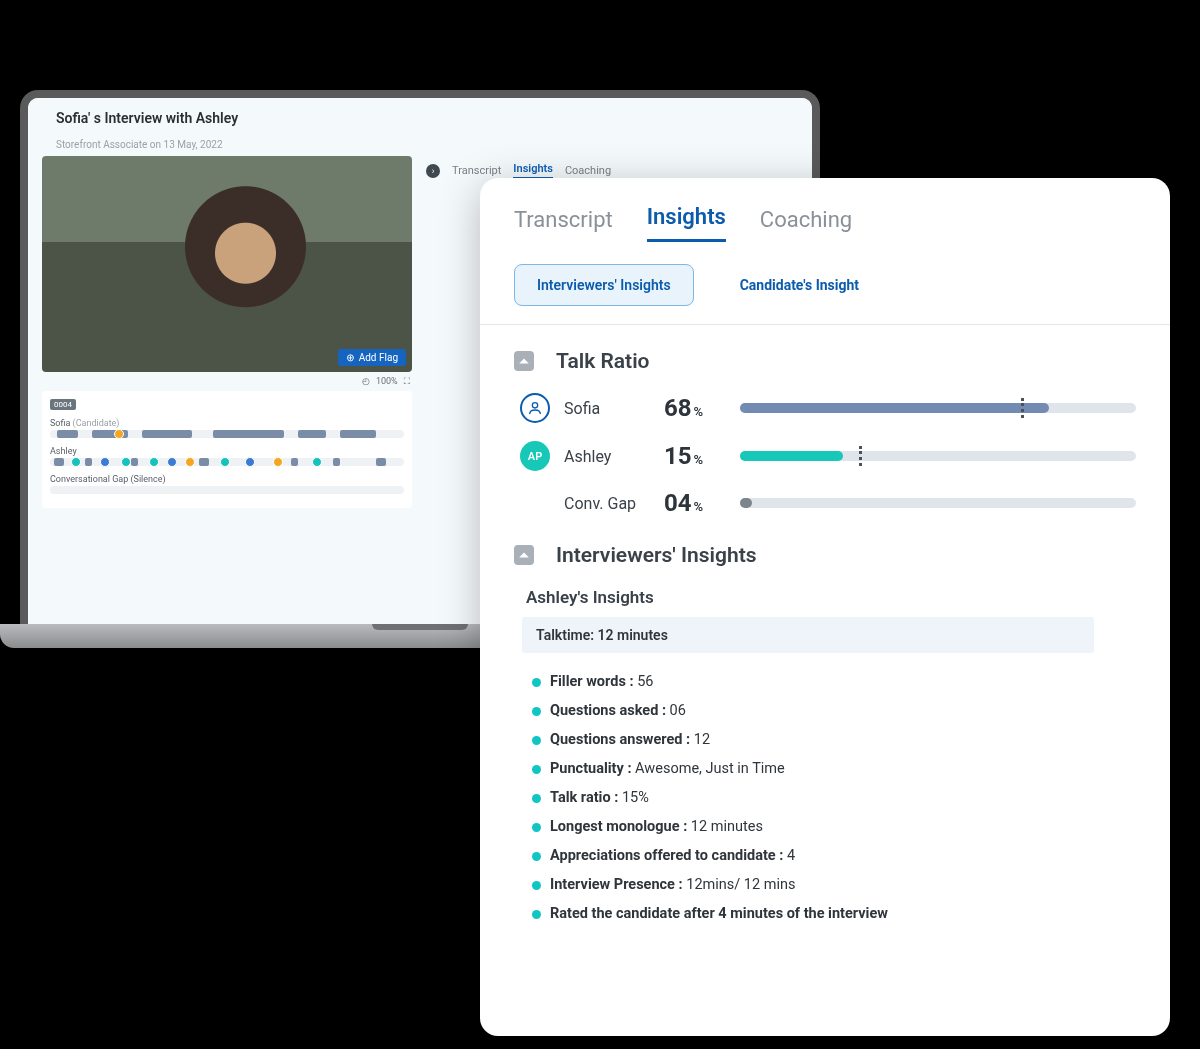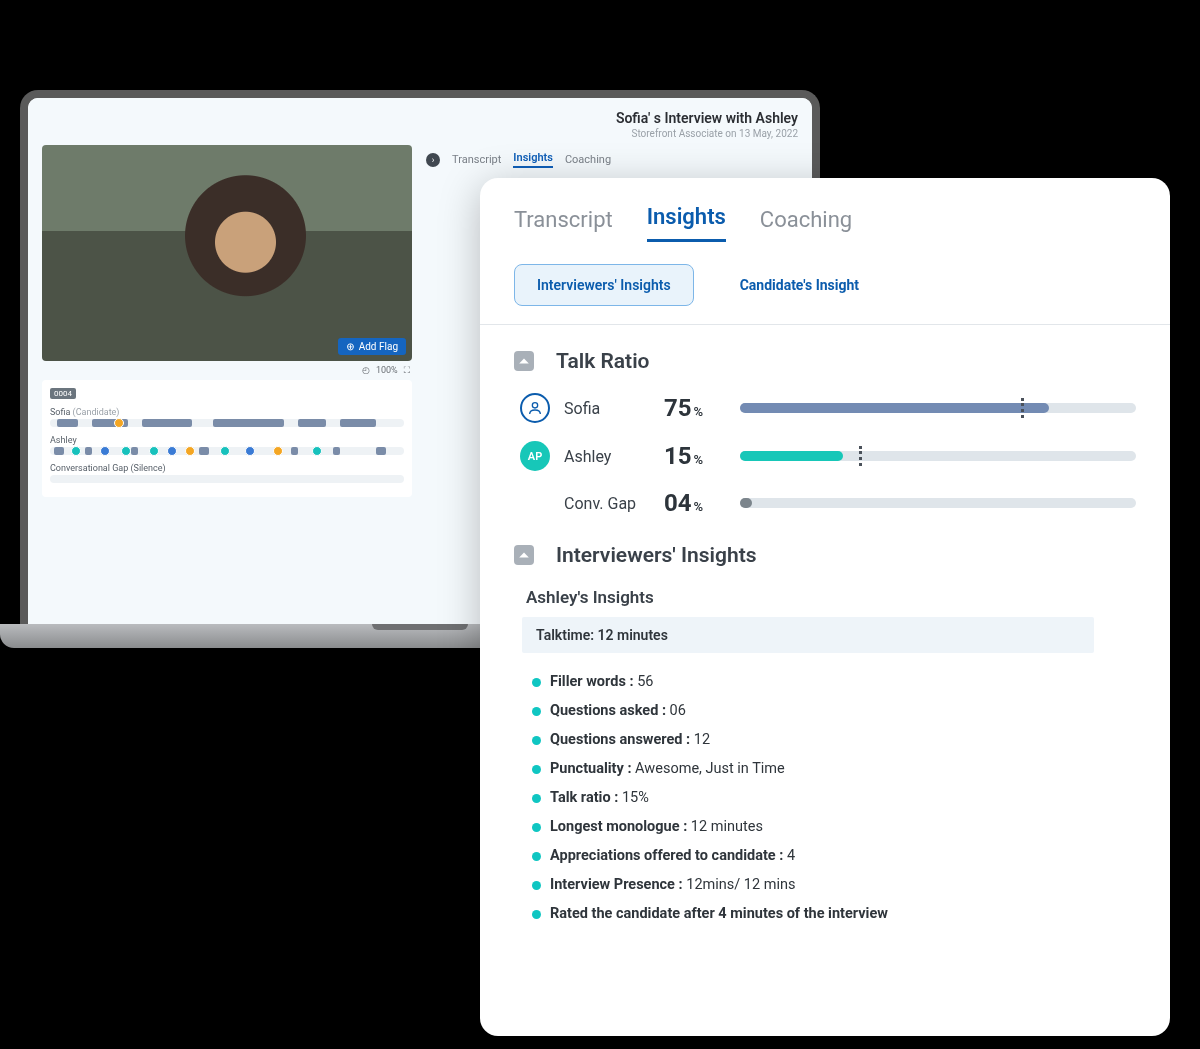--- a/index.html
+++ b/index.html
@@ -44,25 +44,24 @@
     background:#6f7072;
     border-radius:0 0 6px 6px;
   }
   
   .app {
     background:#f4f9fc;
     width:100%;height:100%;
     padding:12px 0 0 0;
   }
   .app-header {
-    padding: 0 14px 6px 14px;
-    text-align: right;
+    padding: 0 14px 6px 28px;
   }
   .app-title { font-size:14px; font-weight:600; color:#2b2e33; display:block;}
-  .app-sub { font-size:10px; color:#9aa1a8; margin-top:2px;}
+  .app-sub { font-size:10px; color:#9aa1a8; margin-top:13px;}
   .app-body { display:flex; gap:14px; padding:0 14px; }
   .video-pane { flex:0 0 370px; }
   .video-thumb {
     width:370px; height:216px;
     border-radius:4px;
     background:
       radial-gradient(circle at 55% 45%, #c9a17a 0 30px, transparent 31px),
       radial-gradient(circle at 55% 42%, #3b2e28 0 60px, transparent 61px),
       linear-gradient(180deg,#6e7b6a 0 40%, #4c5347 40% 100%);
     position:relative;
@@ -255,21 +254,21 @@
 
   <div class="talk-row">
     <div class="avatar-circle avatar-outline">
       <svg width="16" height="16" viewBox="0 0 24 24" fill="none" stroke="#0b5cad" stroke-width="2">
           <circle cx="12" cy="8" r="4"></circle>
           <path d="M4 21c0-4 4-6 8-6s8 2 8 6"></path>
         </svg>
     </div>
     <div class="talk-name">Sofia</div>
     <div class="talk-pct">
-        <span class="num">75</span>
+        <span class="num">68</span>
         <span class="pct">%</span>
       </div>
     <div class="bar-wrap">
       <div class="bar-fill blue" style="width:78%"></div>
       <div class="marker" style="left:71%"></div>
     </div>
   </div>
 
   <div class="talk-row">
     <div class="avatar-circle avatar-teal">AP</div>

